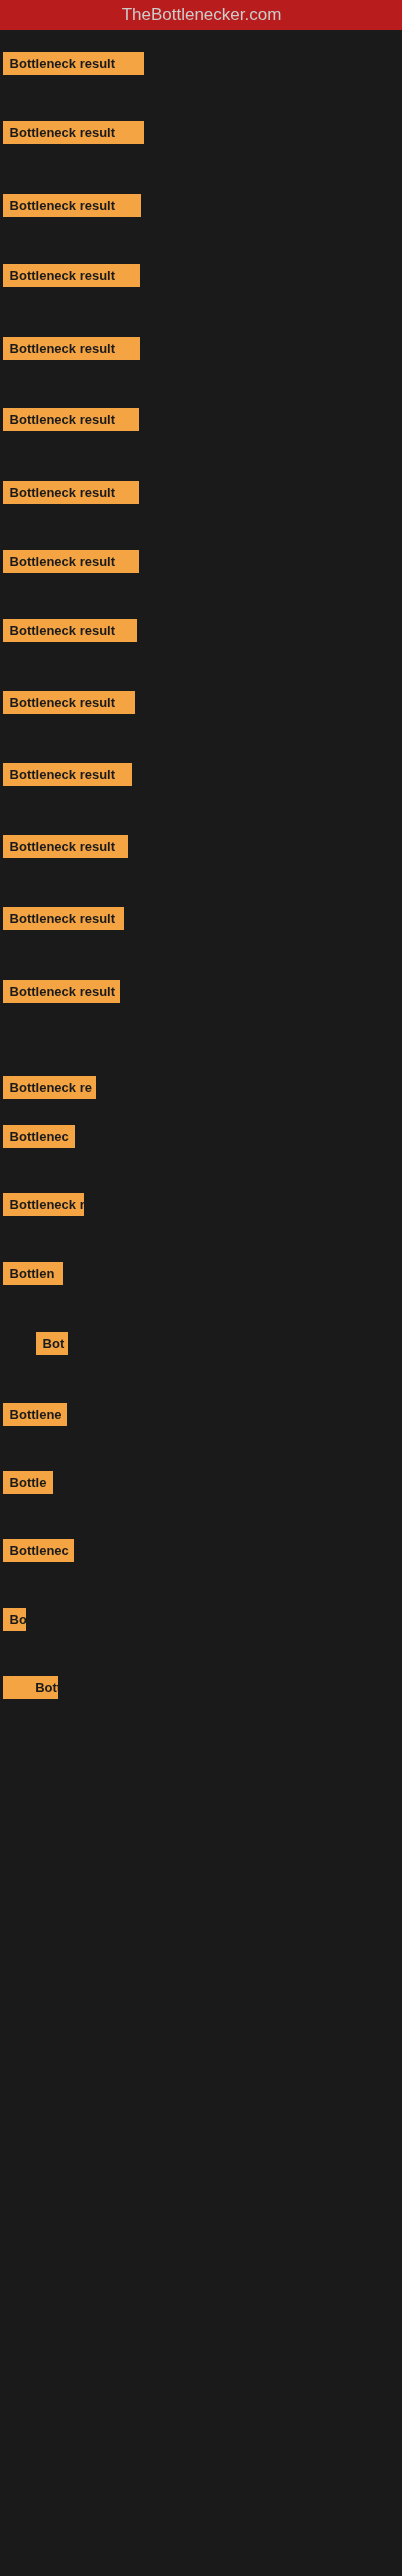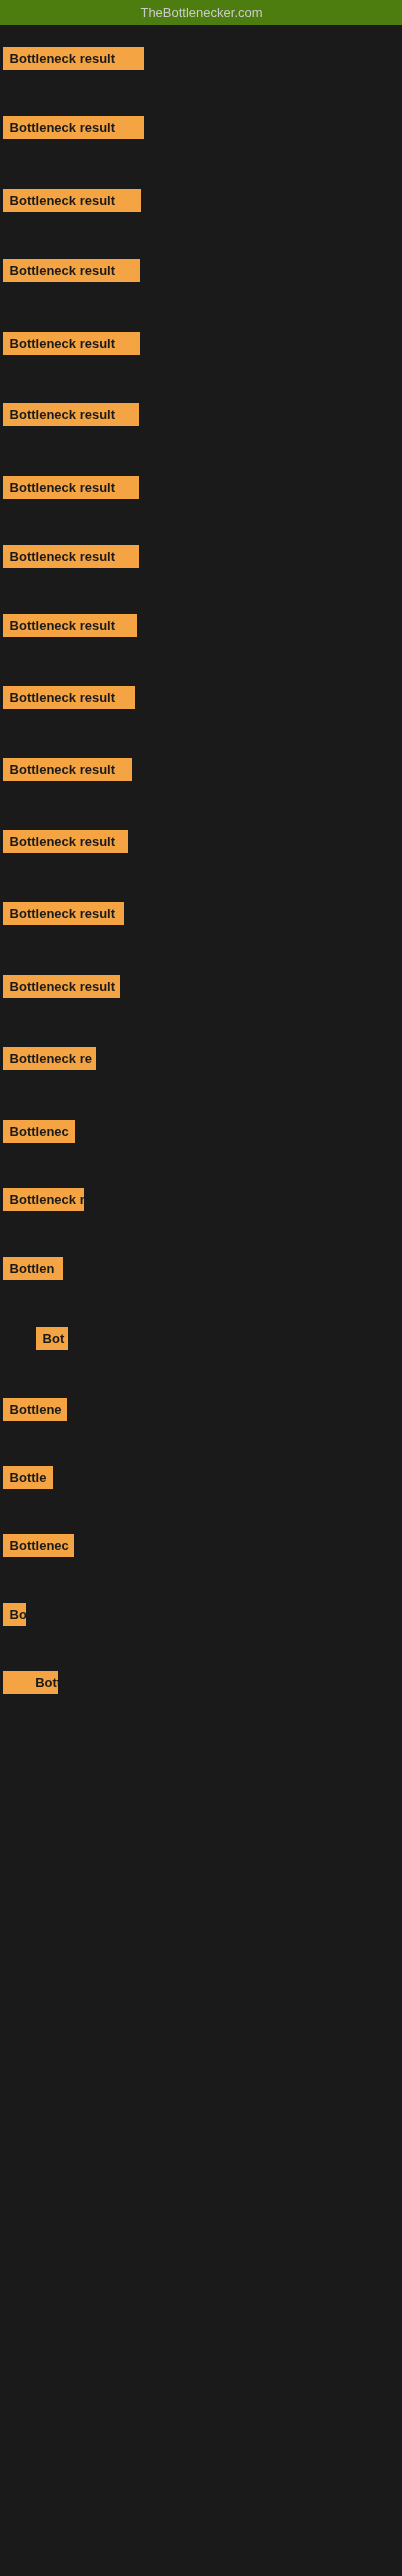--- a/index.html
+++ b/index.html
@@ -12,23 +12,23 @@
       width: 403px;
       min-height: 2576px;
       background-color: #1a1a1a;
       font-family: Arial, sans-serif;
       position: relative;
     }
 
     .site-title {
       text-align: center;
       color: #cccccc;
-      font-size: 13px;
+      font-size: 17px;
       padding: 4.8px 0;
-      background-color: #4d7c0f;
+      background-color: #b91c1c;
     }
 
     .bottleneck-item {
       display: inline-block;
       background-color: #f5a443;
       color: #1a1a1a;
       font-size: 13px;
       font-weight: bold;
       padding: 4px 6.4px;
       margin: 0;
@@ -51,21 +51,21 @@
     <div style="position: absolute; top: 307px; left: 3.2px;"><span class="bottleneck-item" style="max-width: 137px; width: 137px;">Bottleneck result</span></div>
     <div style="position: absolute; top: 378px; left: 3.2px;"><span class="bottleneck-item" style="max-width: 136px; width: 136px;">Bottleneck result</span></div>
     <div style="position: absolute; top: 451px; left: 3.2px;"><span class="bottleneck-item" style="max-width: 136px; width: 136px;">Bottleneck result</span></div>
     <div style="position: absolute; top: 520px; left: 3.2px;"><span class="bottleneck-item" style="max-width: 136px; width: 136px;">Bottleneck result</span></div>
     <div style="position: absolute; top: 589px; left: 3.2px;"><span class="bottleneck-item" style="max-width: 134px; width: 134px;">Bottleneck result</span></div>
     <div style="position: absolute; top: 661px; left: 3.2px;"><span class="bottleneck-item" style="max-width: 132px; width: 132px;">Bottleneck result</span></div>
     <div style="position: absolute; top: 733px; left: 3.2px;"><span class="bottleneck-item" style="max-width: 129px; width: 129px;">Bottleneck result</span></div>
     <div style="position: absolute; top: 805px; left: 3.2px;"><span class="bottleneck-item" style="max-width: 125px; width: 125px;">Bottleneck result</span></div>
     <div style="position: absolute; top: 877px; left: 3.2px;"><span class="bottleneck-item" style="max-width: 121px; width: 121px;">Bottleneck result</span></div>
     <div style="position: absolute; top: 950px; left: 3.2px;"><span class="bottleneck-item" style="max-width: 117px; width: 117px;">Bottleneck result</span></div>
-    <div style="position: absolute; top: 1022px; left: 3.2px;"><span class="bottleneck-item" style="max-width: 93px; width: 93px;">Bottleneck re</span></div>
+    <div style="position: absolute; top: 1022px; left: 3.2px;"><span class="bottleneck-item" style="max-width: 93px; width: 93px; margin-top: 24px;">Bottleneck re</span></div>
     <div style="position: absolute; top: 1095px; left: 3.2px;"><span class="bottleneck-item" style="max-width: 72px; width: 72px;">Bottlenec</span></div>
     <div style="position: absolute; top: 1163px; left: 3.2px;"><span class="bottleneck-item" style="max-width: 81px; width: 86px;">Bottleneck r</span></div>
     <div style="position: absolute; top: 1232px; left: 3.2px;"><span class="bottleneck-item" style="max-width: 60px; width: 82px;">Bottlen</span></div>
     <div style="position: absolute; top: 1302px; left: 3.2px; padding-left: 33px;"><span class="bottleneck-item" style="max-width: 32px; width: 32px;">Bot</span></div>
     <div style="position: absolute; top: 1373px; left: 3.2px;"><span class="bottleneck-item" style="max-width: 64px; width: 88px;">Bottlene</span></div>
     <div style="position: absolute; top: 1441px; left: 3.2px;"><span class="bottleneck-item" style="max-width: 50px; width: 66px;">Bottle</span></div>
     <div style="position: absolute; top: 1509px; left: 3.2px;"><span class="bottleneck-item" style="max-width: 71px; width: 71px;">Bottlenec</span></div>
     <div style="position: absolute; top: 1578px; left: 3.2px; text-decoration: underline;"><span class="bottleneck-item" style="max-width: 22.5px; width: 22.5px;">Bo</span></div>
     <div style="position: absolute; top: 1646px; left: 3.2px;"><span class="bottleneck-item" style="max-width: 55px; width: 66px; padding-left: 32px;">Bottler</span></div>
   </div>

